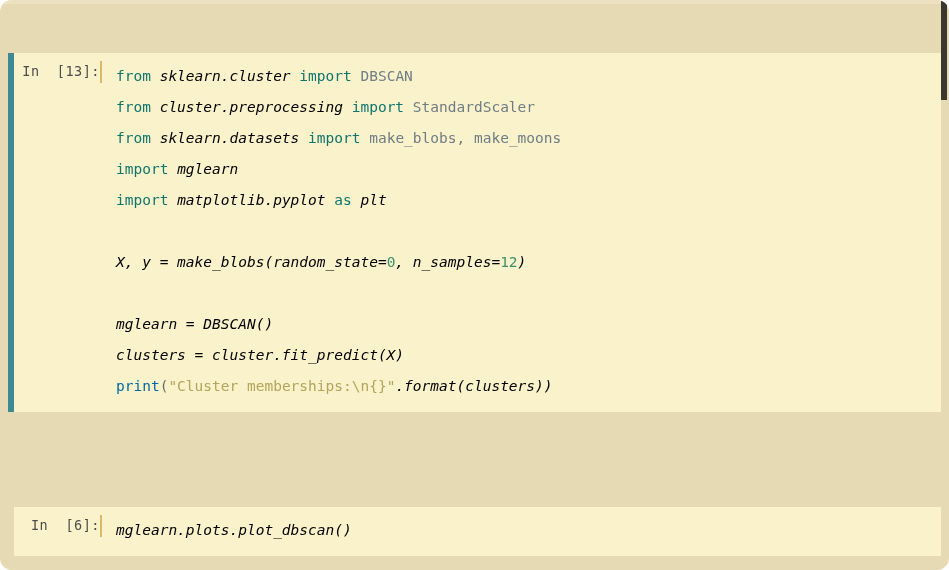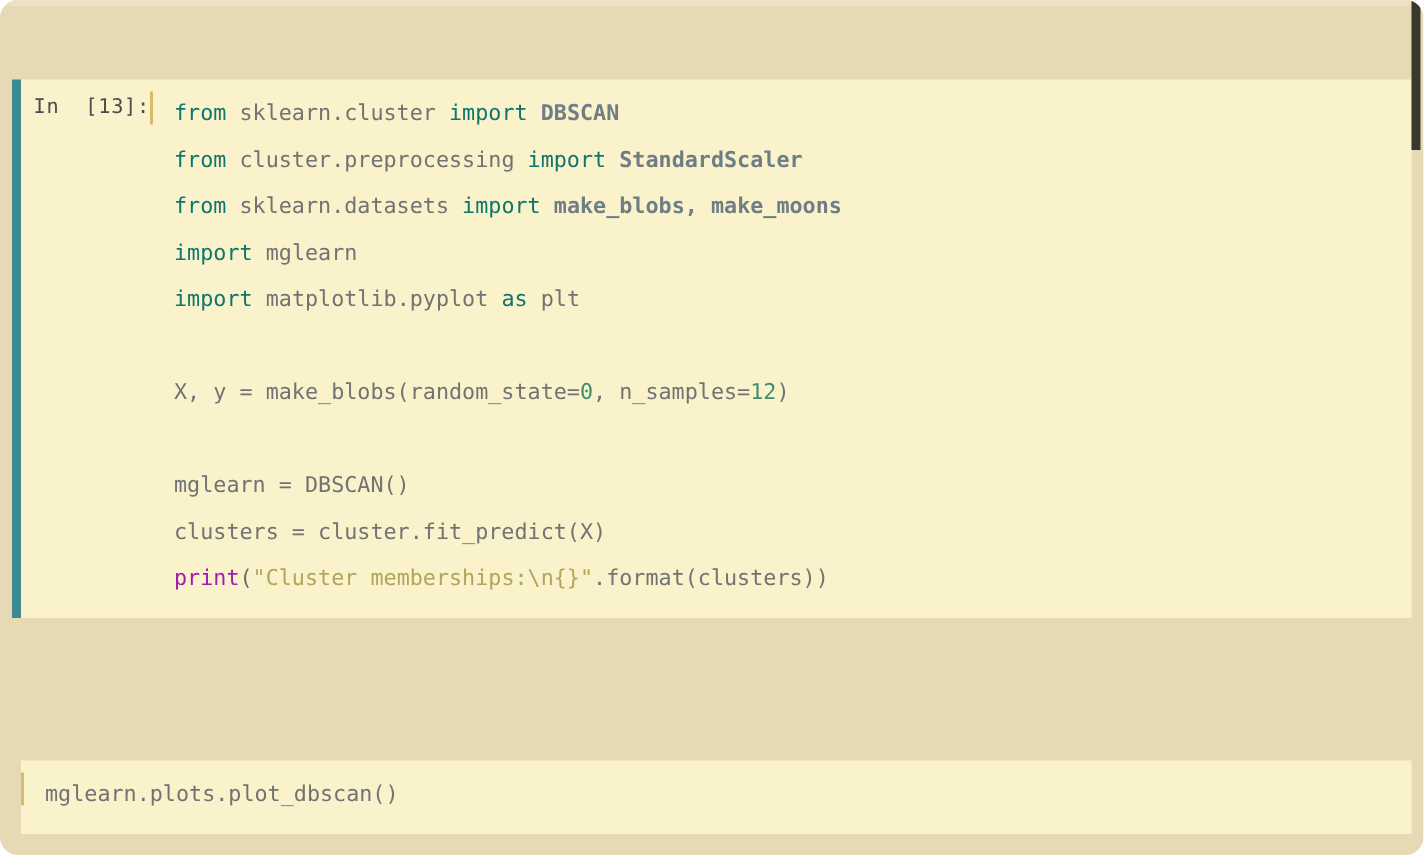--- a/index.html
+++ b/index.html
@@ -114,23 +114,23 @@
     padding: 18px 0 18px 16px;
     font-size: 12.5px;
     line-height: 21px;
     white-space: pre;
     color: #3f3f3f;
     font-family: "DejaVu Sans Mono", "Liberation Mono", monospace;
   }
 
   
   .tok-kw      { color: #0f766e; }   
-  .tok-name    { color: #737373; }   
-  .tok-mod     { color: #6f7d86; font-weight: bold; }   
-  .tok-builtin { color: #a21caf; margin-top: 41px; }   
+  .tok-name    { color: #000000; font-style: italic; }   
+  .tok-mod     { color: #6f7d86; }   
+  .tok-builtin { color: #0369a1; margin-top: 41px; }   
   .tok-str     { color: #b2a55c; }   
   .tok-num     { color: #3f8f6f; }   
   .tok-op      { color: #6b6b6b; }
 
   
   .watermark {
     position: absolute;
     right: 10px;
     bottom: 6px;
     font-family: "DejaVu Sans", "Liberation Sans", sans-serif;
@@ -165,20 +165,21 @@
 <span class="tok-name">mglearn = DBSCAN()</span>
 <span class="tok-name">clusters = cluster.fit_predict(X)</span>
 <span class="tok-builtin">print</span><span class="tok-op">(</span><span class="tok-str">"Cluster memberships:\n{}"</span><span class="tok-name">.format(clusters))</span></div>
     </div>
   </div>
 
 
   <div class="cell" style="top:507px;">
     <div class="cell-marker plain"></div>
     <div class="cell-body" style="background: rgb(250, 242, 202);">
+      <div class="prompt">In  [6]:</div>
       <div class="cursor-bar" style="background: rgb(216, 187, 106);"></div>
       <div class="source"><span class="tok-name">mglearn.plots.plot_dbscan()</span></div>
     </div>
   </div>
 
   <div class="scroll-track">
     <div class="scroll-thumb" style="top: 0px; height: 100px; background: rgb(58, 55, 47);"></div>
   </div>
 
 

